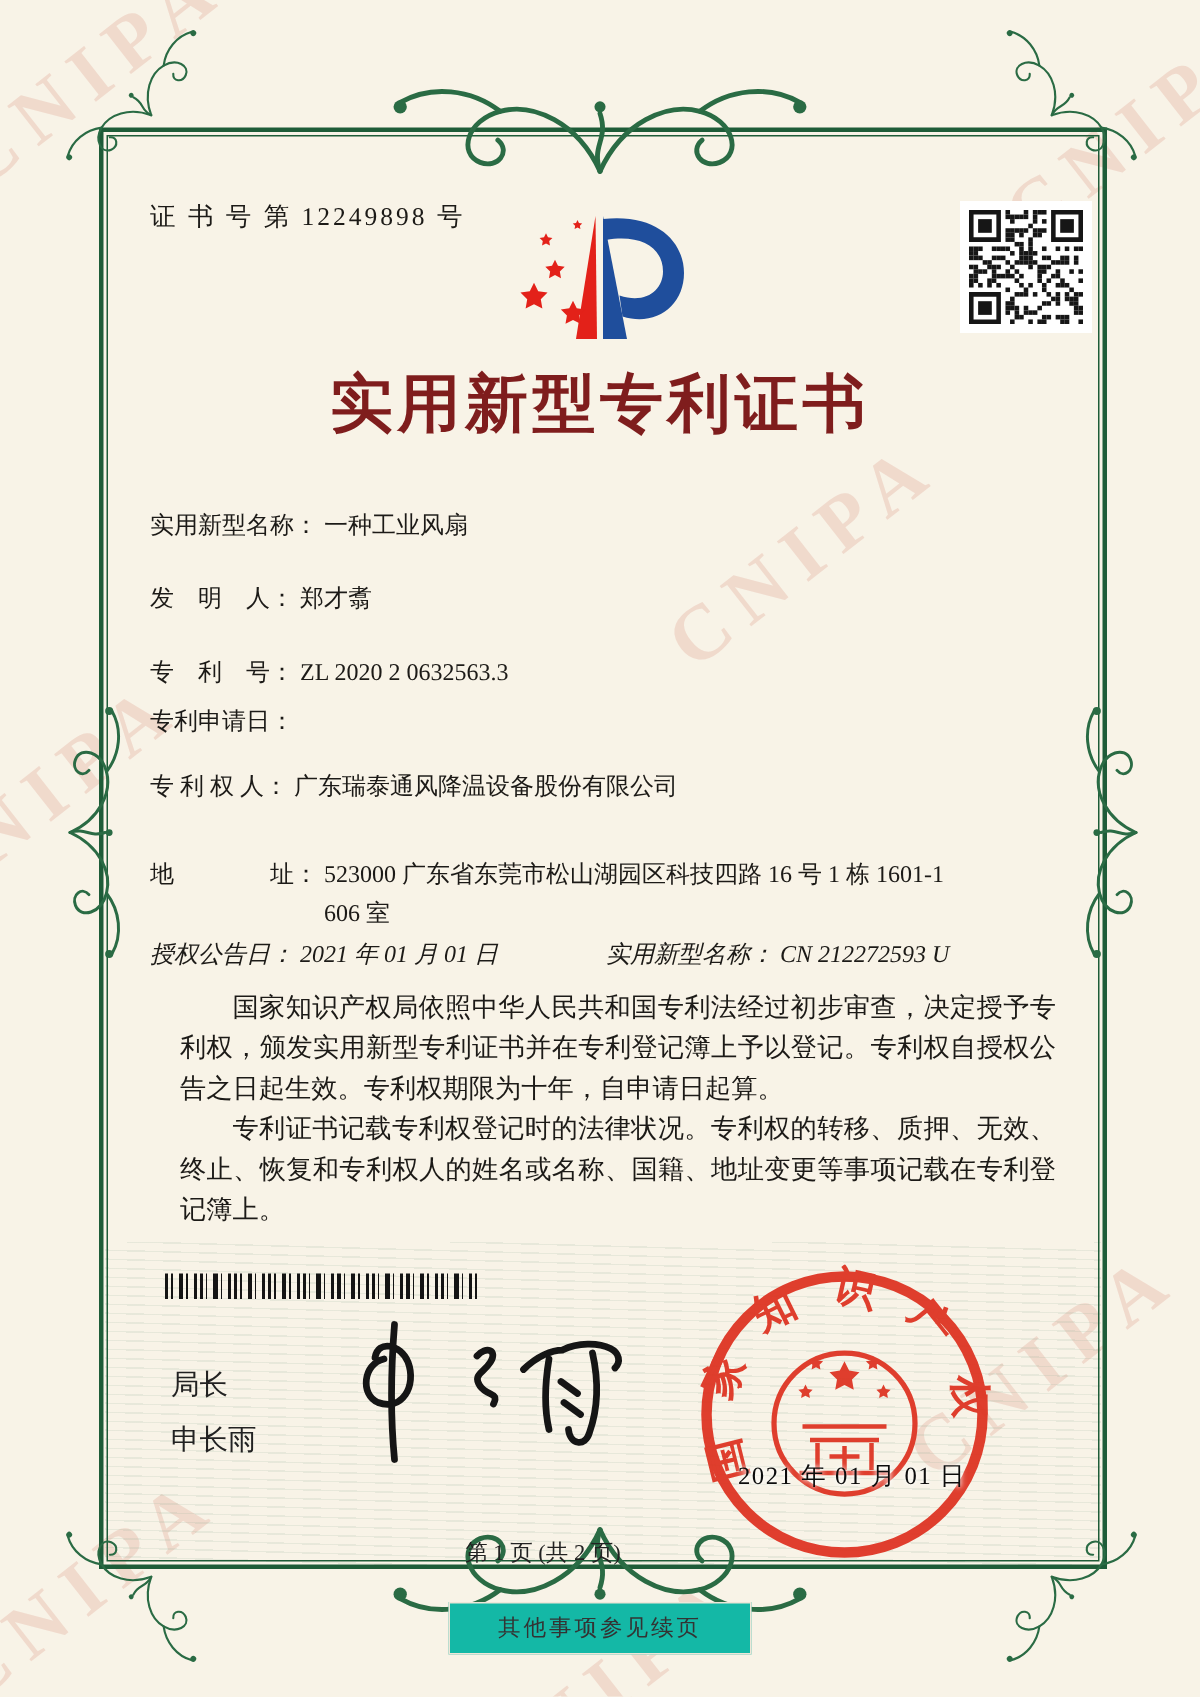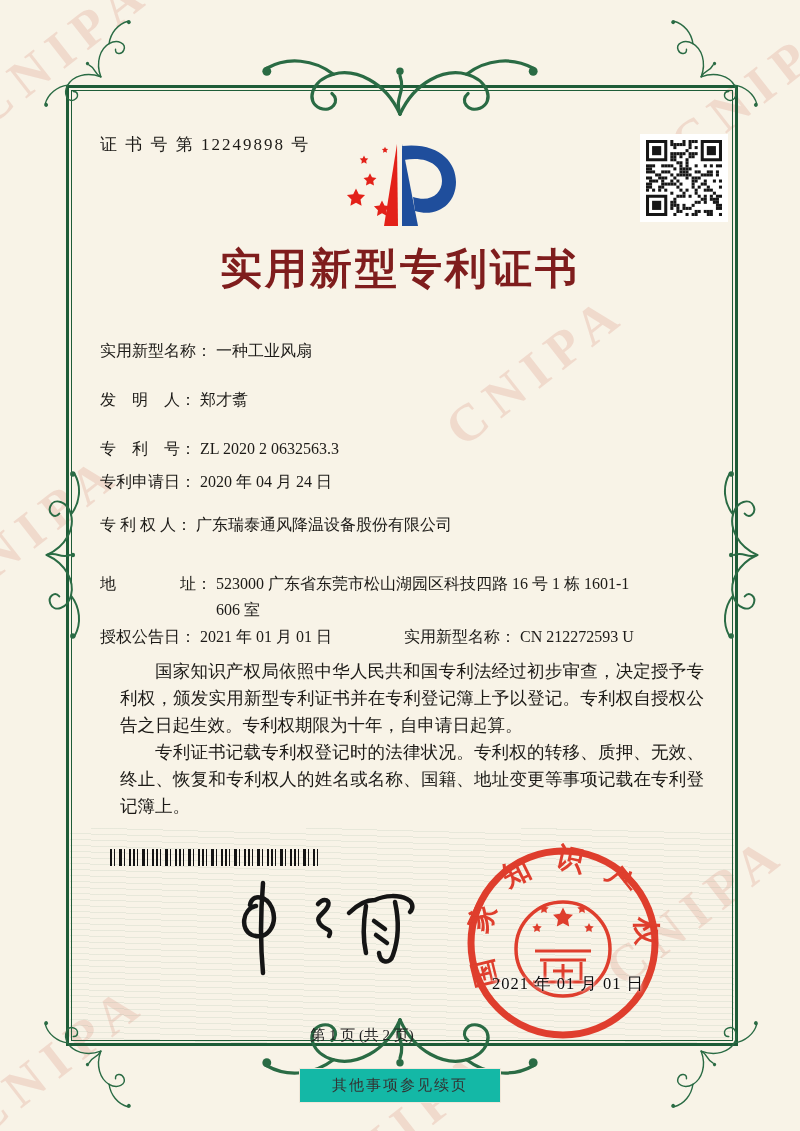--- a/index.html
+++ b/index.html
@@ -59,21 +59,21 @@
   .fields{position:absolute;left:100px;top:338px;width:604px;font-size:16px;}
   .frow{display:flex;align-items:flex-start;line-height:26px;}
   .frow .lab{white-space:nowrap;}
   .frow .val{margin-left:4px;}
   .r-name{margin-bottom:23px;}
   .r-inv{margin-bottom:23px;}
   .r-pno{margin-bottom:7px;}
   .r-fdate{margin-bottom:17px;}
   .r-holder{margin-bottom:33px;}
   .r-addr{margin-bottom:1px;}
-  .grantline{display:flex;}
+  .grantline{display:flex;font-style:italic;}
   .grantline .half2{margin-left:72px;}
   .paras{
     position:absolute;left:100px;top:658px;width:604px;
     font-size:17.5px;line-height:27px;text-align:justify;
   }
   .paras p{text-indent:2em;margin-left:20px;}
   .barcode{
     position:absolute;left:110px;top:849px;width:208px;height:17px;
     background:repeating-linear-gradient(90deg,
       #141414 0 2px, transparent 2px 4px,
@@ -394,21 +394,20 @@
     <div class="frow r-inv">
       <span class="lab">发　明　人：</span>
       <span class="val">郑才翥</span>
     </div>
     <div class="frow r-pno">
       <span class="lab">专　利　号：</span>
       <span class="val">ZL 2020 2 0632563.3</span>
     </div>
     <div class="frow r-fdate">
       <span class="lab">专利申请日：</span>
-      <span class="val">2020 年 04 月 24 日</span>
     </div>
     <div class="frow r-holder">
       <span class="lab">专 利 权 人：</span>
       <span class="val">广东瑞泰通风降温设备股份有限公司</span>
     </div>
     <div class="frow r-addr">
       <span class="lab">地　　　　址：</span>
       <span class="val">
         <span style="display:block">523000 广东省东莞市松山湖园区科技四路 16 号 1 栋 1601-1</span>
         <span style="display:block">606 室</span>
@@ -426,20 +425,24 @@
     </div>
   </div>
 
   <div class="paras">
     <p>国家知识产权局依照中华人民共和国专利法经过初步审查，决定授予专利权，颁发实用新型专利证书并在专利登记簿上予以登记。专利权自授权公告之日起生效。专利权期限为十年，自申请日起算。</p>
     <p>专利证书记载专利权登记时的法律状况。专利权的转移、质押、无效、终止、恢复和专利权人的姓名或名称、国籍、地址变更等事项记载在专利登记簿上。</p>
   </div>
 
   <div class="barcode"></div>
 
+  <div class="sig-labels">
+    <div>局长</div>
+    <div>申长雨</div>
+  </div>
   <svg class="signature-svg" width="190" height="100" viewBox="0 0 190 100">
     <g fill="none" stroke="#151515" stroke-width="4.5" stroke-linecap="round">
       <path d="M24,28 C10,31 8,52 20,57 C36,63 46,46 40,30 C35,18 20,15 18,27"></path>
       <path d="M31,5 C29,30 28,64 31,95"></path>
       <path d="M86,26 C92,19 100,22 95,30 C90,38 83,38 88,46 C93,53 101,50 97,58"></path>
       <path d="M117,35 C126,26 136,22 143,22 C153,17 167,17 175,21 C181,24 182,30 178,34"></path>
       <path d="M134,28 C131,46 131,62 134,75"></path>
       <path d="M163,24 C167,42 167,60 161,77 C158,87 148,85 147,75"></path>
       <path d="M142,43 l11,8"></path>
       <path d="M144,57 l11,8"></path>

